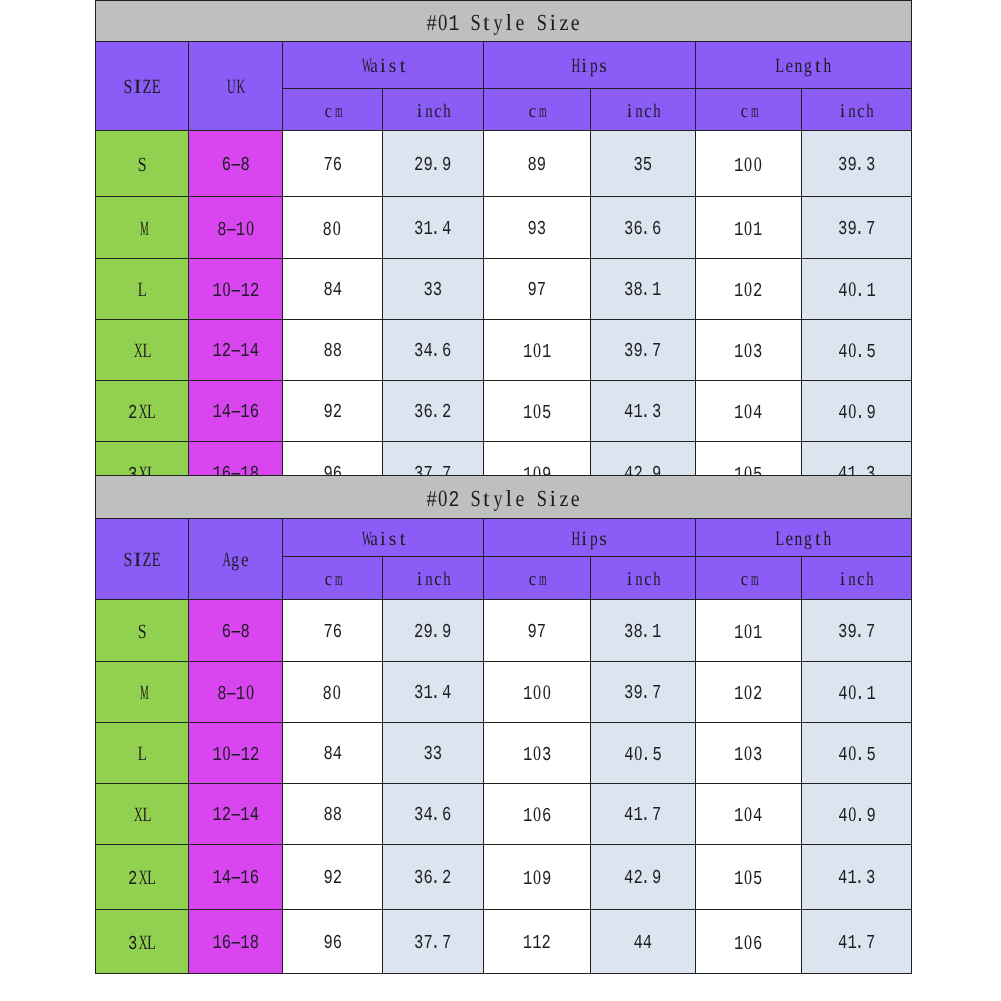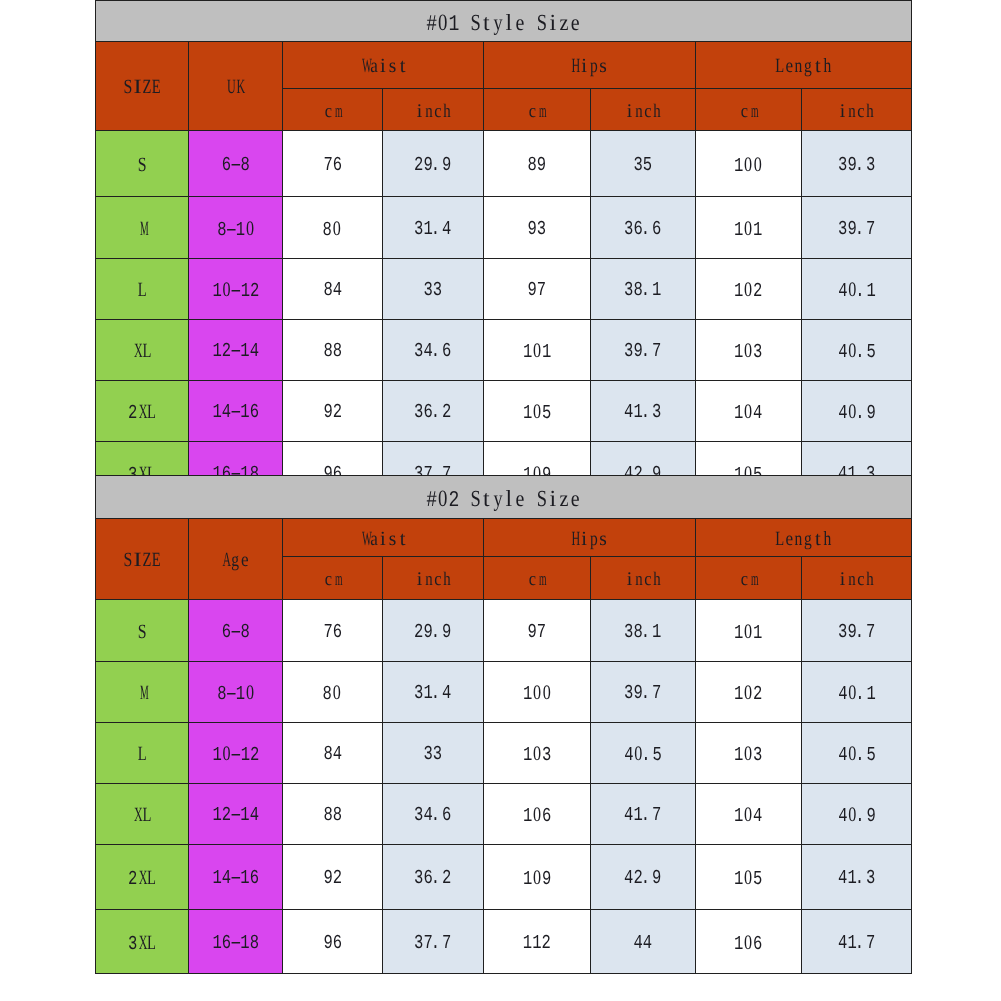--- a/index.html
+++ b/index.html
@@ -28,21 +28,21 @@
   .gx .dash i{display:inline-block;font-style:normal;transform:scaleX(2.0);}
   
   .gx .zero{display:inline-block;width:0.6002em;text-align:center;
             font-family:"Liberation Serif",serif;font-size:1.04em;}
   
   .gx .cap{display:inline-block;width:0.6002em;text-align:center;
            font-family:"Liberation Serif",serif;font-size:1.02em;}
   .gx .cap>b{font-weight:normal;display:inline-block;transform-origin:center center;}
   .title{background:#bfbfbf;}
   .title .gx{font-size:22.6px;transform:scaleX(0.80) translateY(1.7px) translateZ(0);}
-  .hgray{background:#c2410c;}
+  .hgray{background:#8b5cf6;}
   .hsub .gx{font-size:18.9px;transform:scaleX(0.785) translateY(2.4px) translateZ(0);}
   .green{background:#92d050;}
   .blue{background:#d946ef;}
   .lblue{background:#dce5ef;}
   .white{background:#ffffff;}
   .c0{width:93px;}.c1{width:94px;}.c2{width:100px;}.c3{width:101px;}
   .c4{width:107px;}.c5{width:105px;}.c6{width:106px;}.c7{width:110px;}
 </style>
 </head>
 <body>

